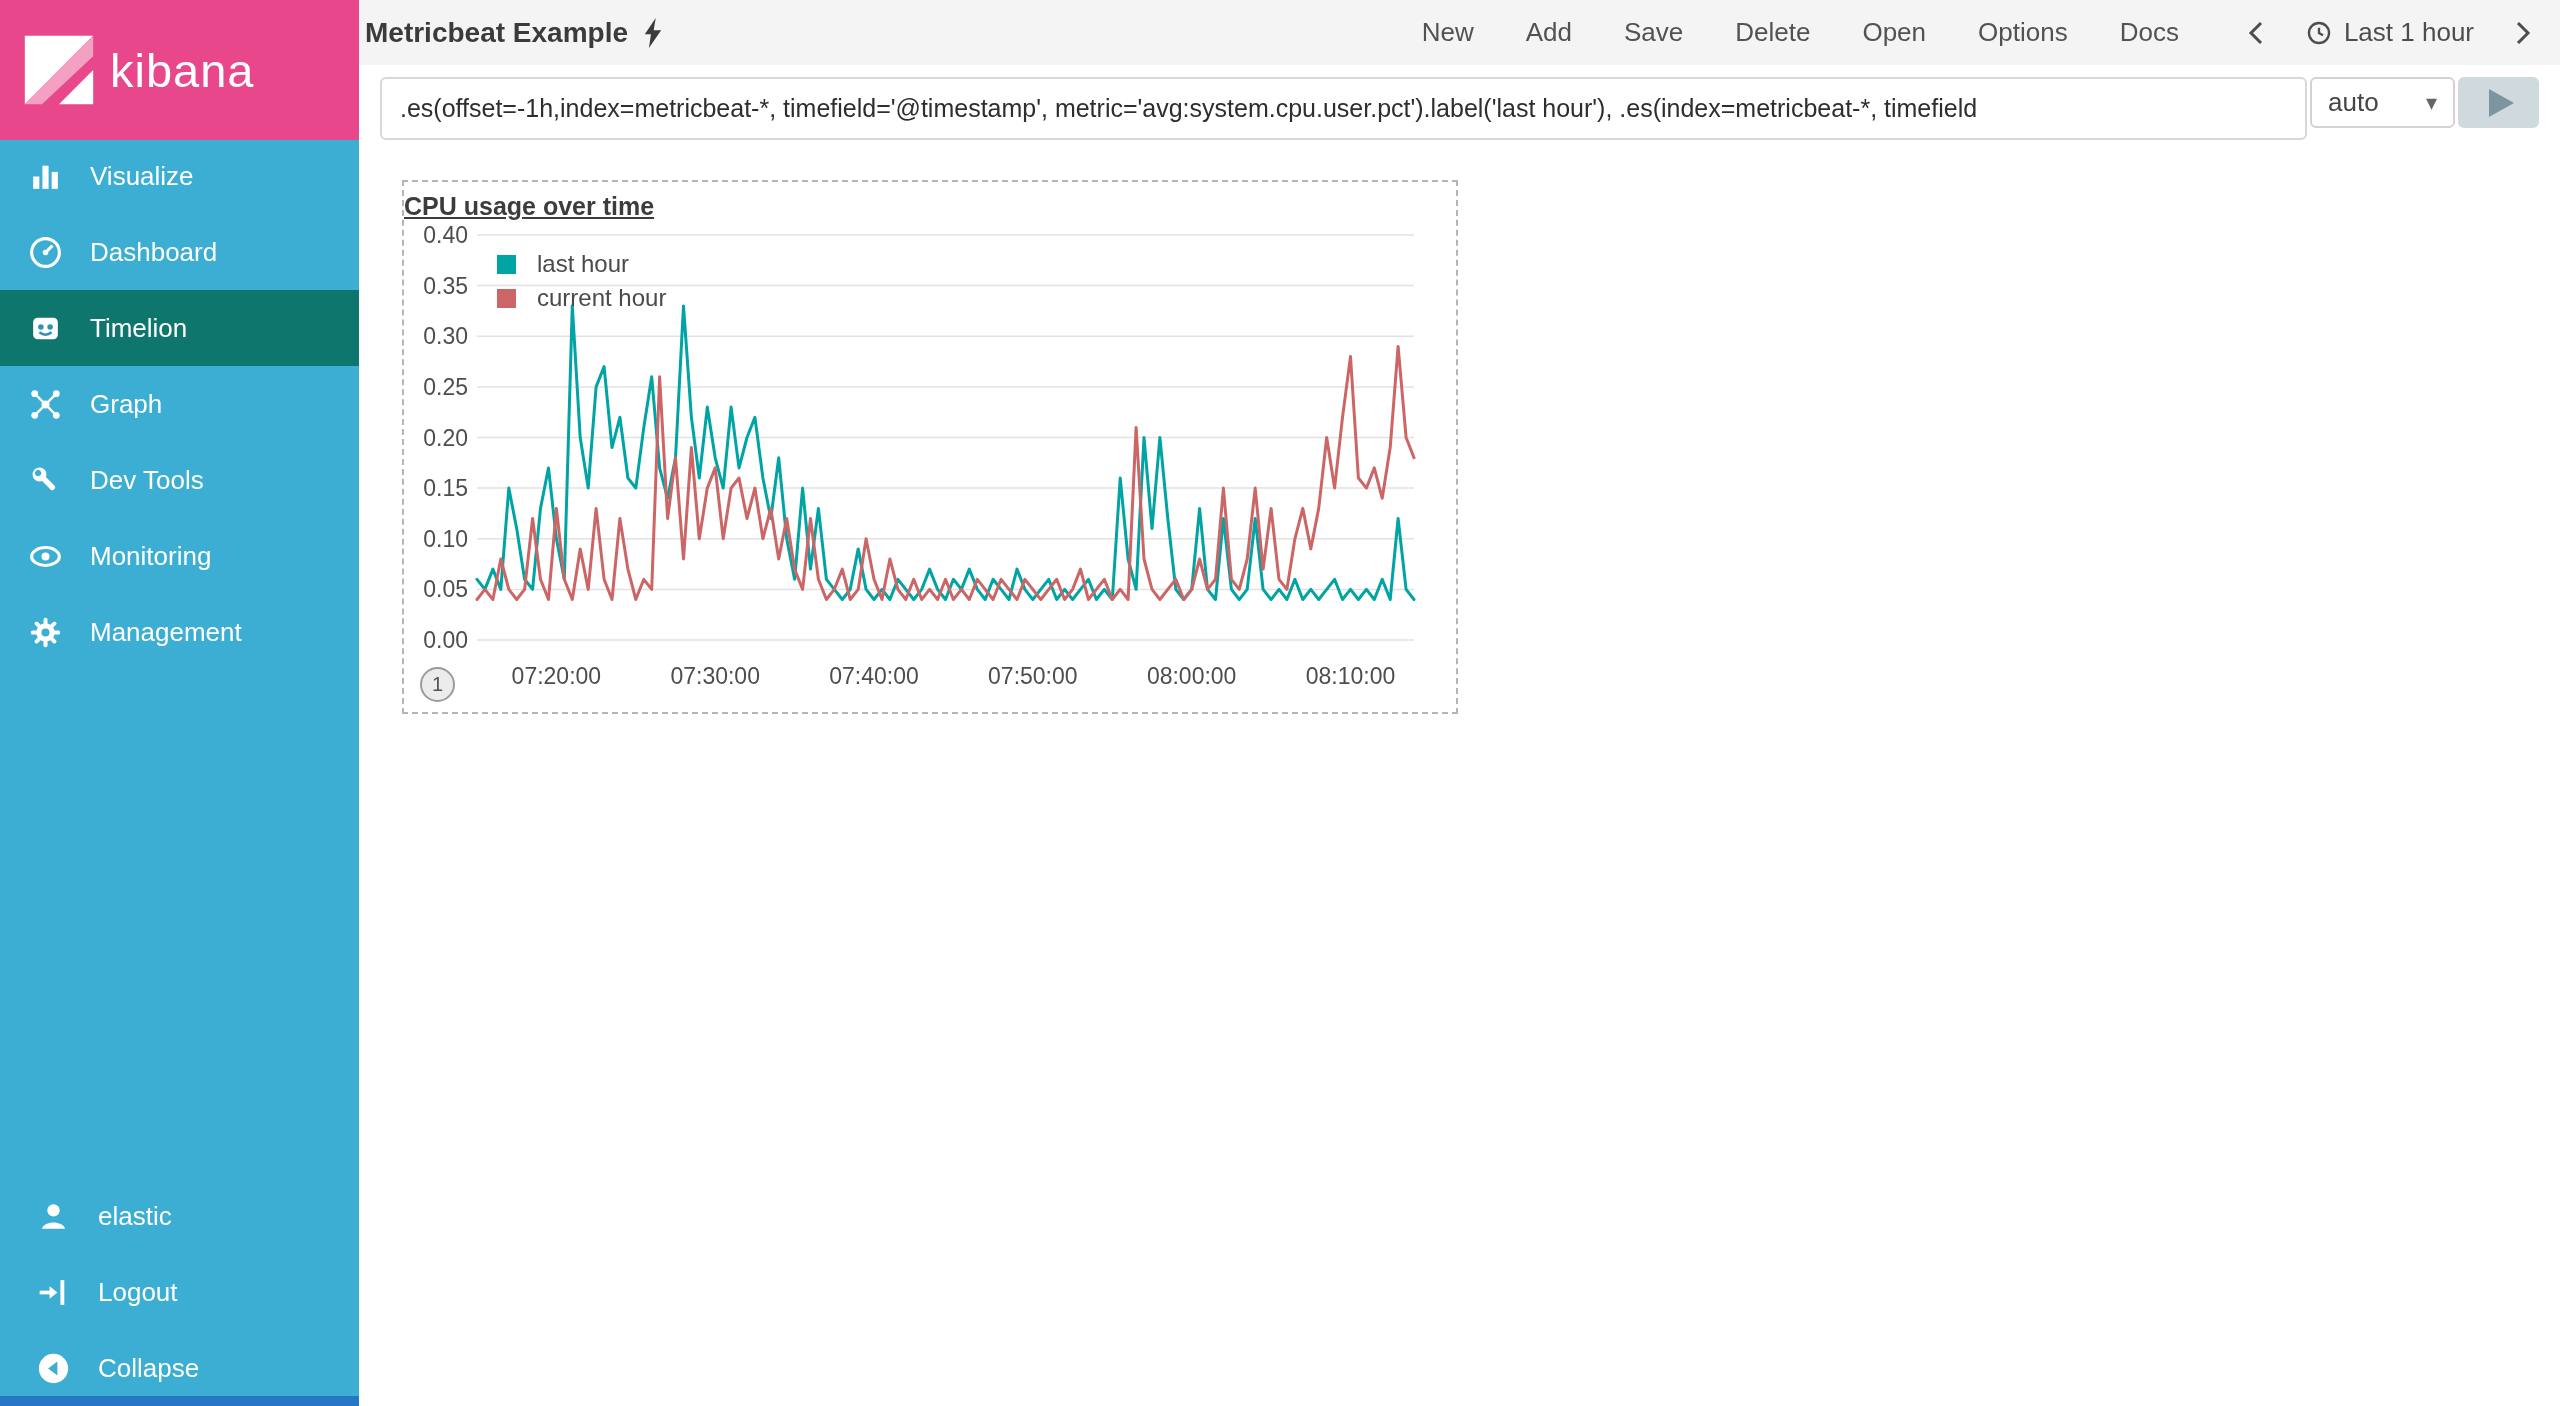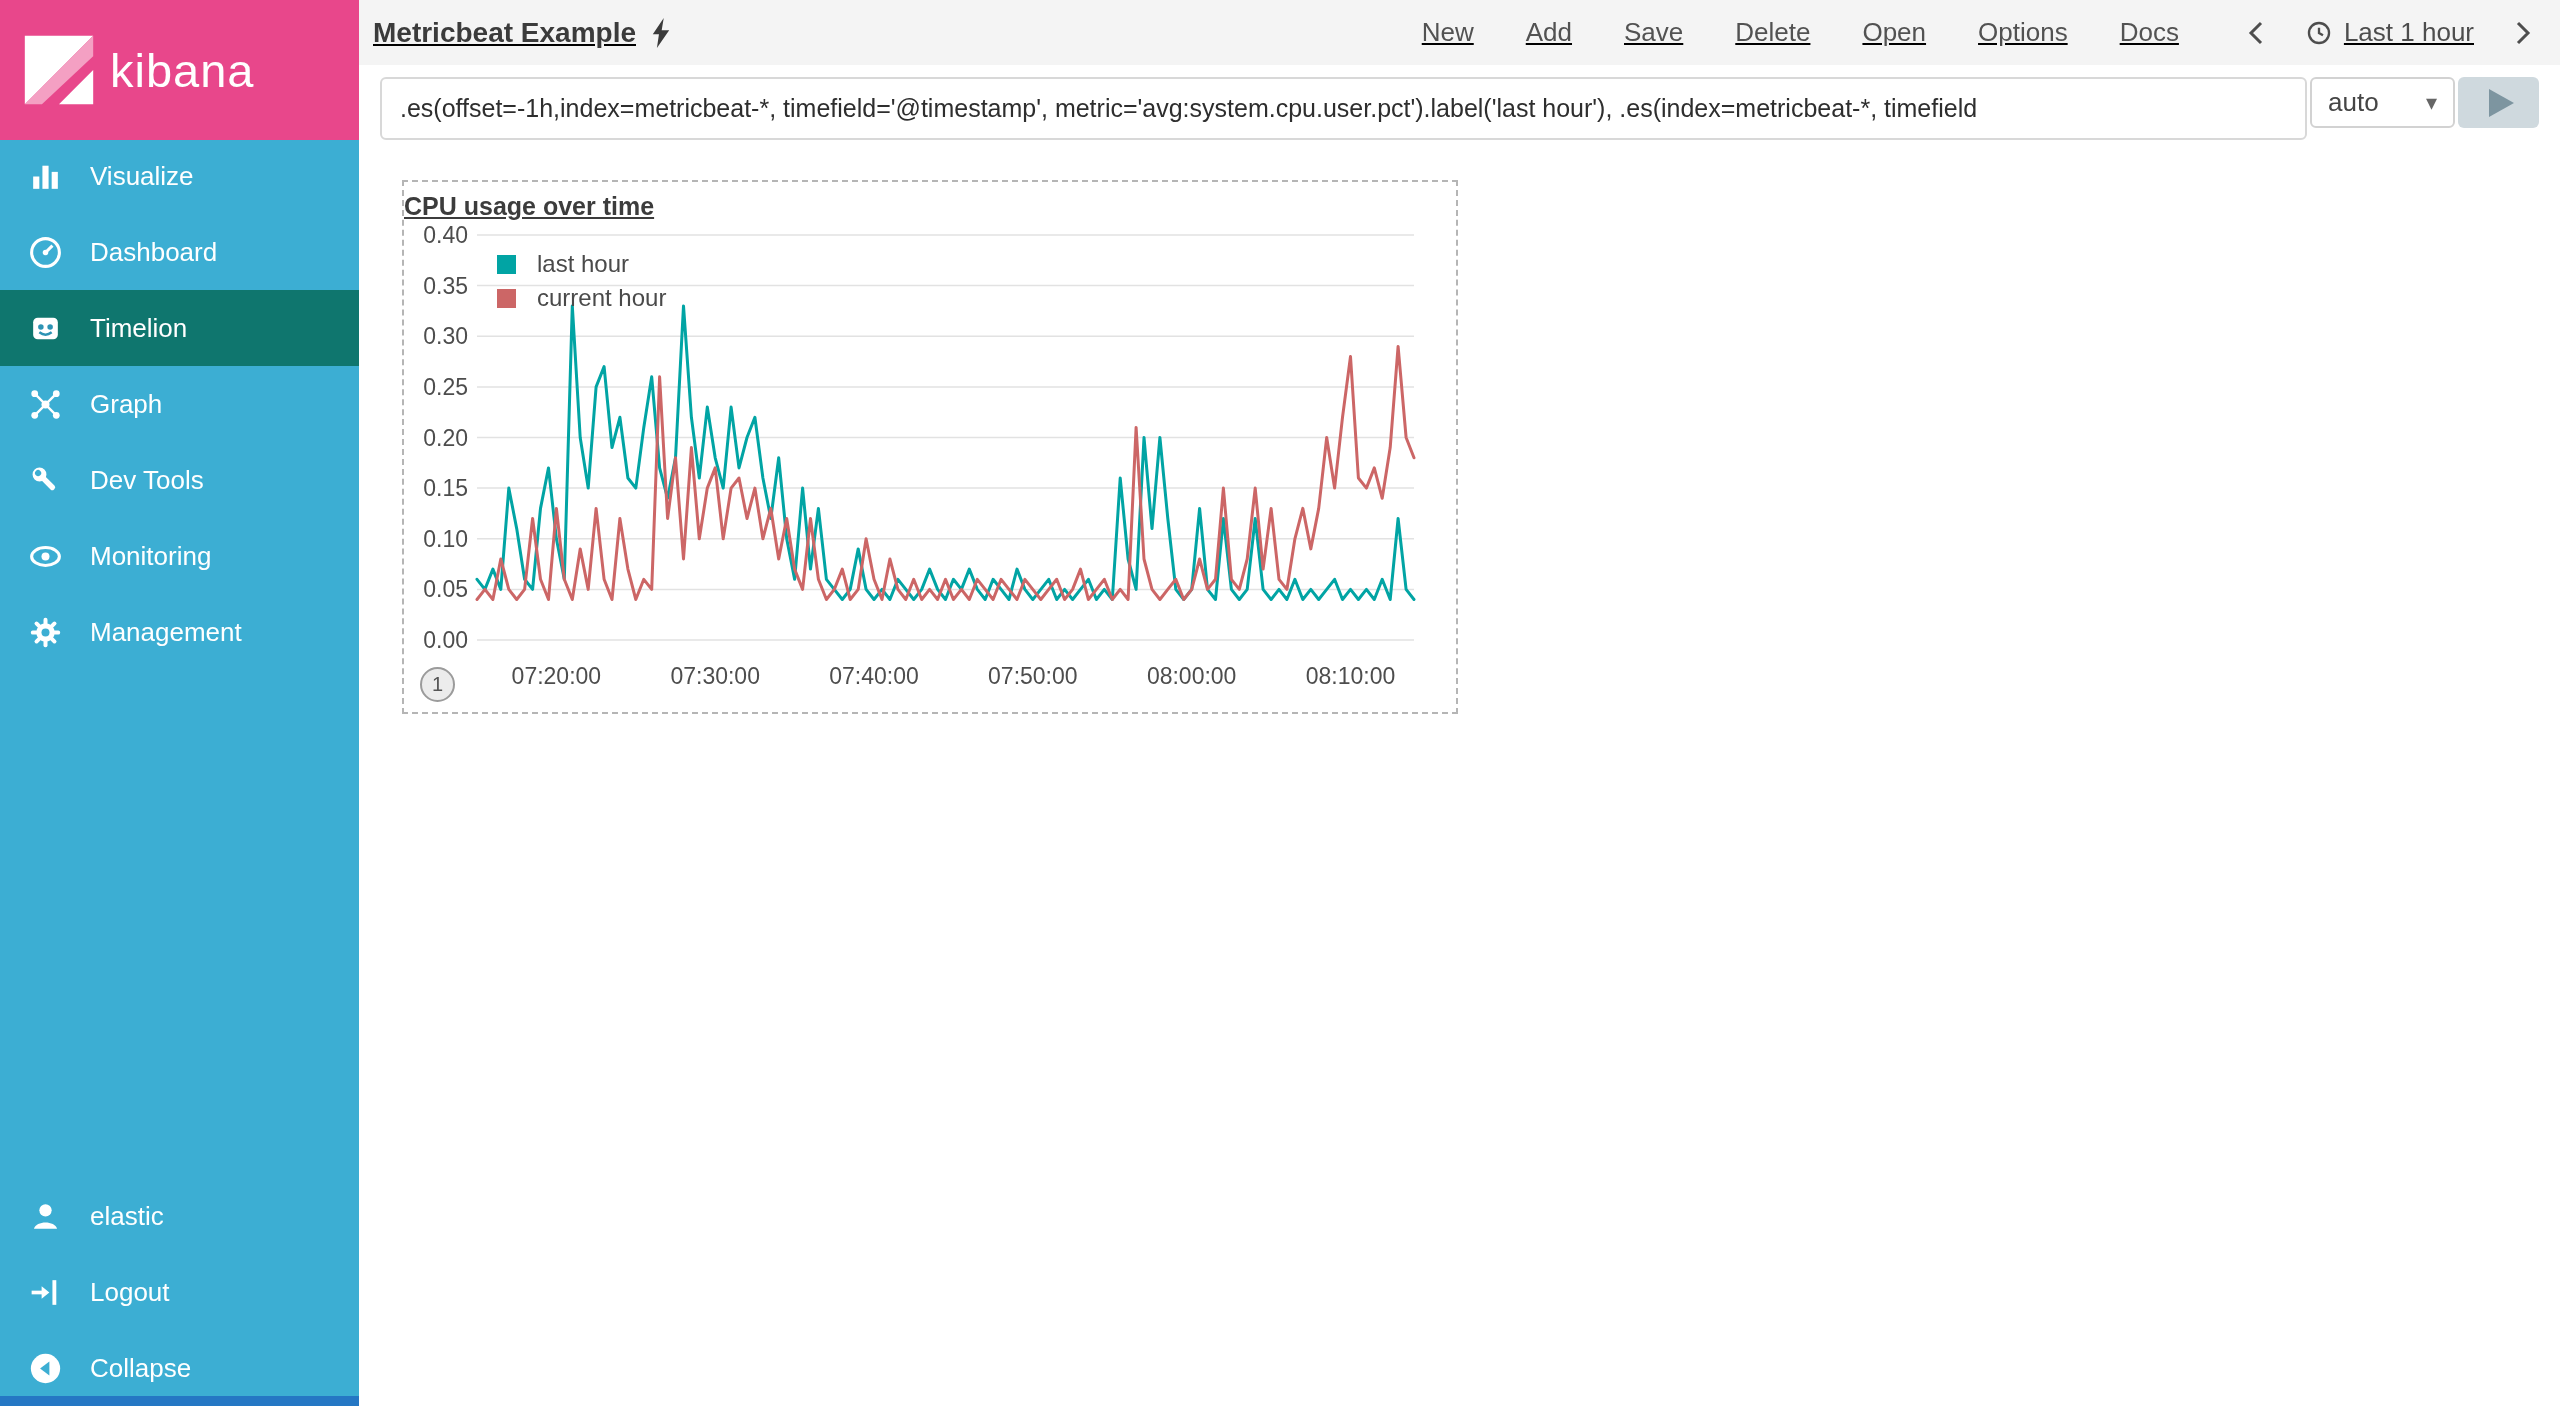--- a/index.html
+++ b/index.html
@@ -10,26 +10,26 @@
   
   .sidebar { position:absolute; left:0; top:0; width:359px; height:1406px; background:#3caed3; }
   .logo { height:140px; background:#e8478b; display:flex; align-items:center; padding-left:18px; gap:10px; cursor:pointer; }
   .logo-mark { width:82px; height:82px; }
   .logo-text { color:#fff; font-size:47px; font-weight:400; letter-spacing:1px; }
   .nav { position:absolute; top:138px; left:0; right:0; }
   .nav-item { height:76px; display:flex; align-items:center; padding-left:27px; gap:26px;
               color:#fff; font-size:26px; cursor:pointer; }
   .nav-item.active { background:#0f766e; }
   .icon24 { width:37px; height:37px; flex:0 0 37px; }
-  .sidebar-footer { position:absolute; bottom:0; left:0; right:0;text-align:center; }
+  .sidebar-footer { position:absolute; bottom:0; left:8px; right:0;text-align:center; }
   .bottom-accent { position:absolute; bottom:0; left:0; width:100%; height:10px; background:#2577c4; z-index:3; }
 
   
   .topbar { position:absolute; left:359px; top:0; right:0; height:65px; background:#f4f4f4;
-            display:flex; align-items:center; padding:0 26px 0 14px;text-decoration:underline; }
+            display:flex; align-items:center; padding:0 26px 0 6px; }
   .title-group { display:flex; align-items:center; gap:13px; }
   .page-title { font-size:28px; font-weight:700; color:#3b3b3b; }
   .topbar-menu { margin-left:auto; display:flex; align-items:center; gap:52px; }
   .menu-btn { background:none; border:none; font-family:inherit; font-size:26px; color:#525252;
               cursor:pointer; padding:0; }
   .time-group { display:flex; align-items:center; gap:38px; margin-left:14px; }
   .chev-btn { background:none; border:none; cursor:pointer; padding:0; line-height:0; }
   .time-btn { background:none; border:none; cursor:pointer; display:flex; align-items:center; gap:11px;
               font-family:inherit; font-size:26px; color:#4d4d4d; }
 

